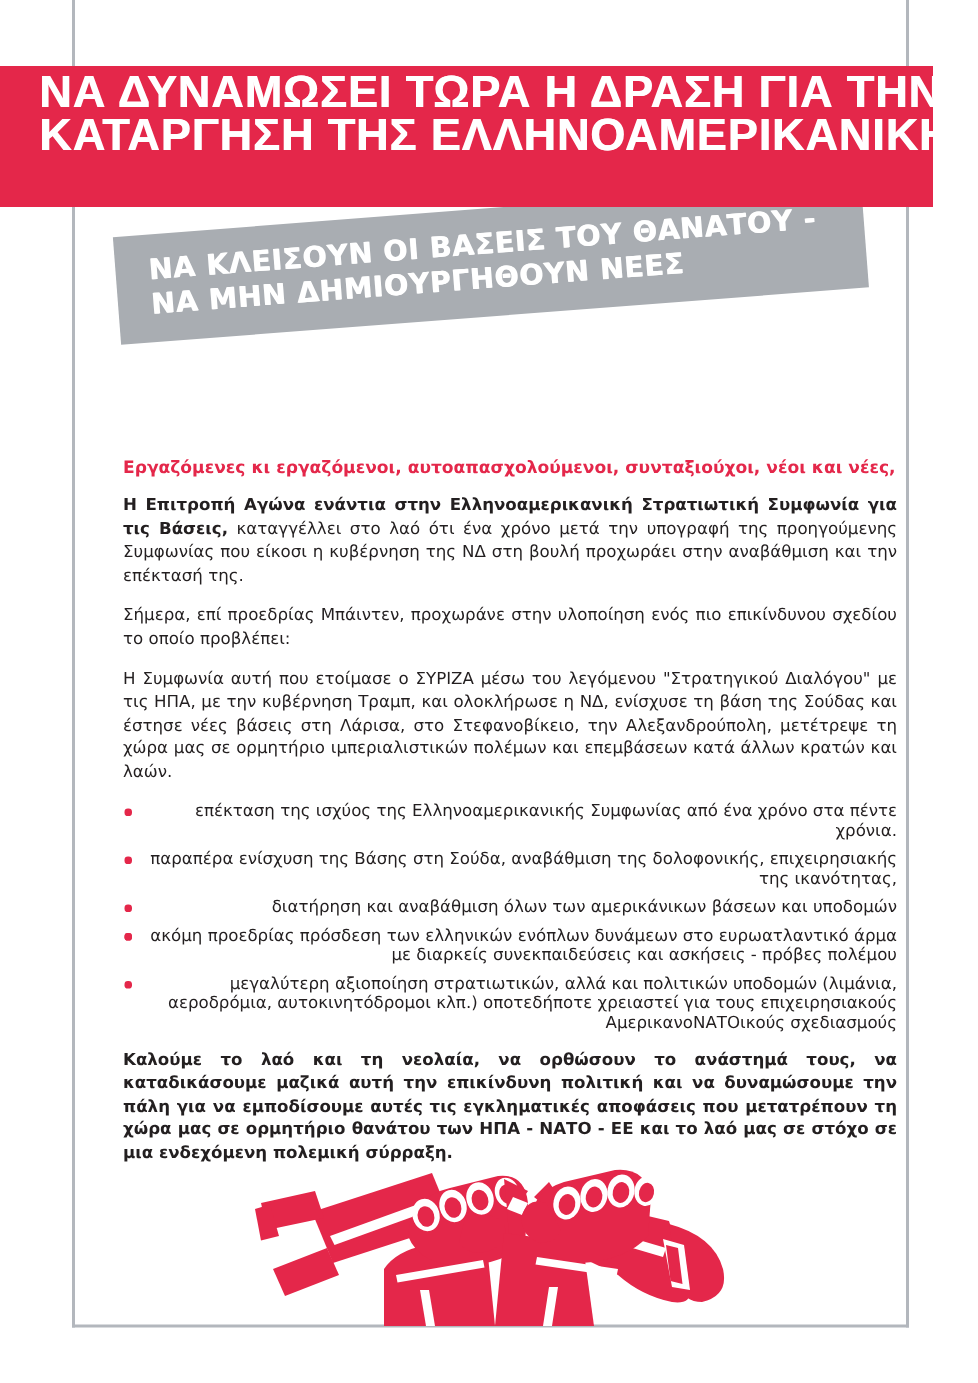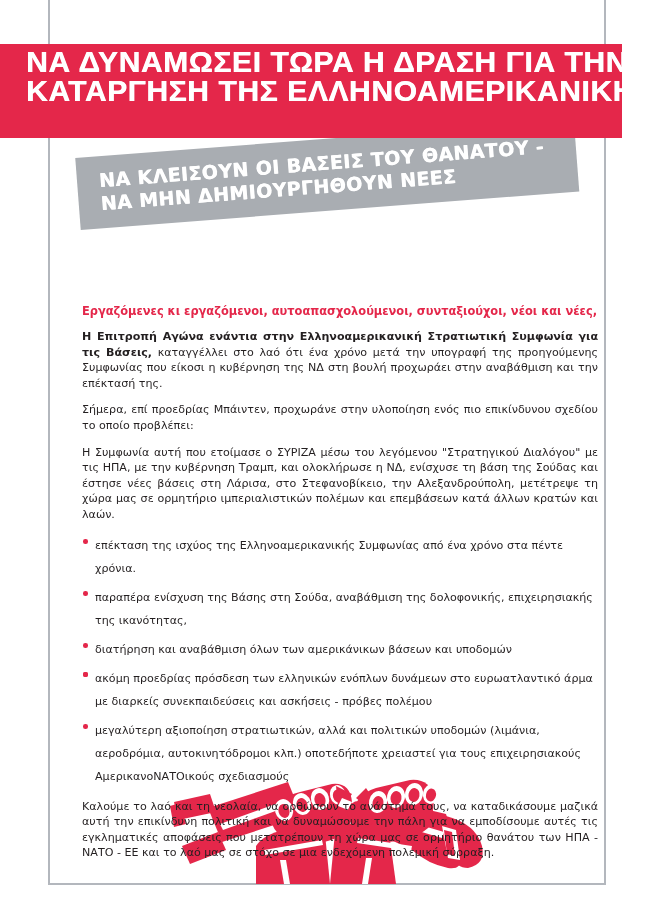--- a/index.html
+++ b/index.html
@@ -99,34 +99,34 @@
     line-height: 15px;
     margin: 0 0 10px 0;
   }
   p.para {
     font-size: 11.1px;
     line-height: 15.6px;
     margin: 0 0 11px 0;
     text-align: justify;
   }
   p.para.bold-lead > .lead-strong { font-weight: 700; }
-  p.para.allbold { font-weight: 400; }
+  p.para.allbold { font-weight: 700; }
 
   ul.bullets {
     list-style: none;
     margin: 0 0 11px 0;
     padding: 0;
   }
   ul.bullets > li {
     position: relative;
     padding-left: 13px;
     font-size: 11.1px;
-    line-height: 23px;
+    line-height: 13px;
     margin-bottom: 6px;
-    text-align: left;
+    text-align: right;
   }
   ul.bullets > li .dot {
     position: absolute;
     left: 1px;
     top: 5.5px;
     width: 4.5px;
     height: 4.5px;
     border-radius: 50%;
     background: #e4274a;
   }

